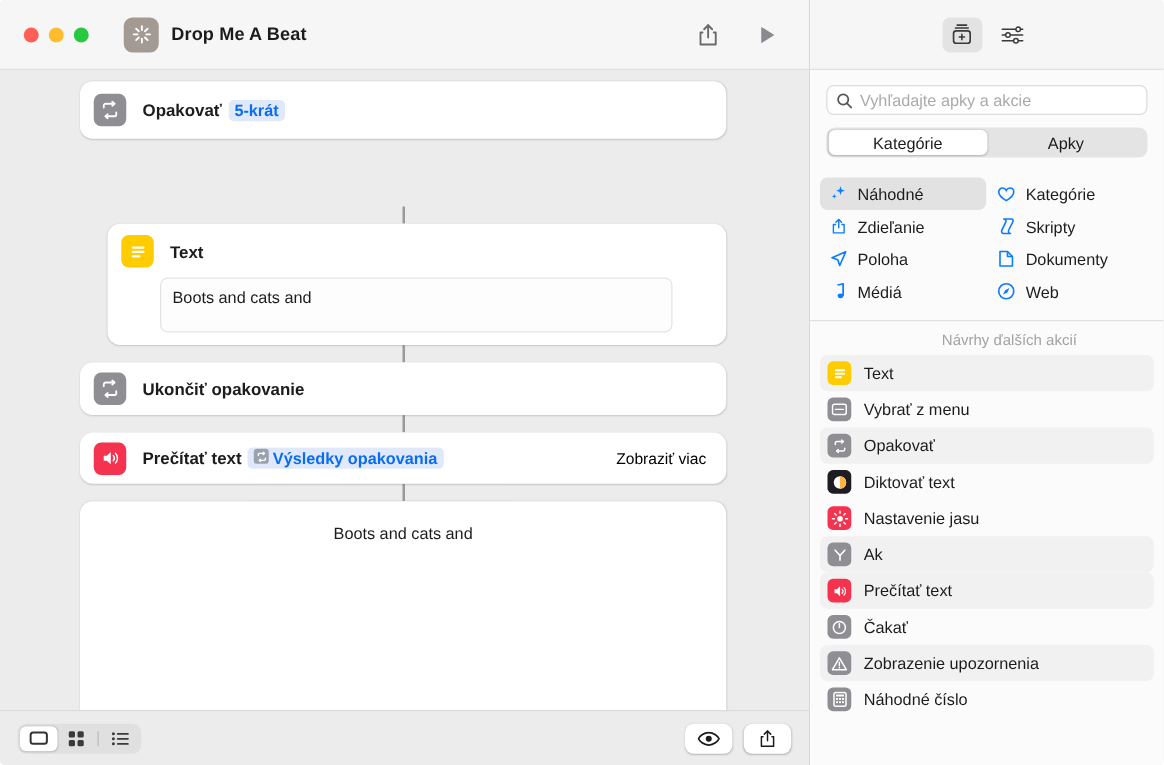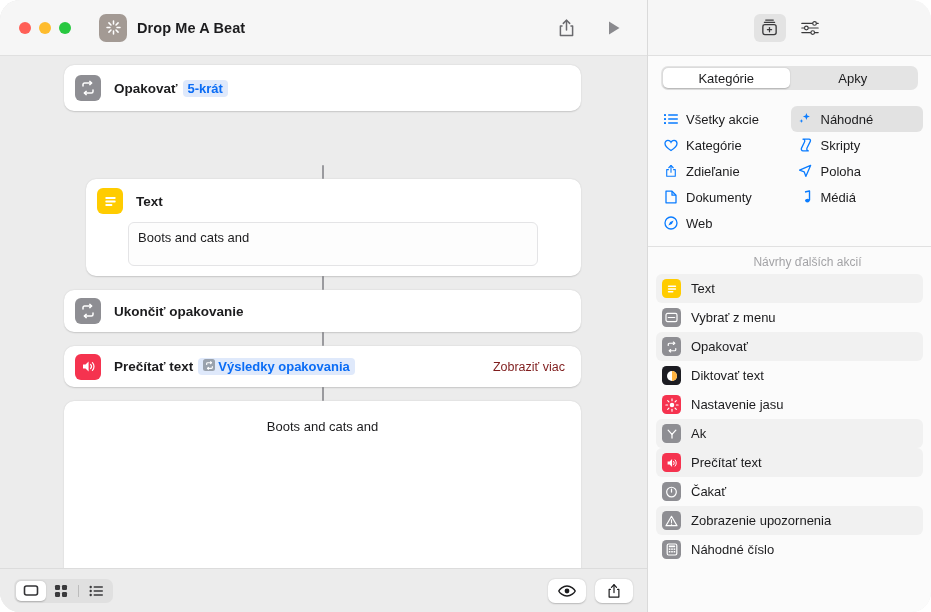--- a/index.html
+++ b/index.html
@@ -8,21 +8,21 @@
     font-family: "Liberation Sans", sans-serif;
     background: #ffffff;
     overflow: hidden;
     -webkit-font-smoothing: antialiased;
   }
   .window {
     position: relative;
     width: 931px; height: 612px;
     display: flex;
     background: #eeeeee;
-    border-radius: 20px;
+    border-radius: 4px;
     overflow: hidden;
   }
 
   
   .left-pane {
     position: relative;
     width: 647px; height: 612px;
     background: #ececec;
     display: flex; flex-direction: column;
   }
@@ -115,21 +115,21 @@
     border-radius: 2.5px;
     background: #9aa2ad;
     margin-right: 3px;
     display: inline-flex; align-items: center; justify-content: center;
     flex: 0 0 12px;
   }
   .show-more {
     margin-left: auto;
     margin-right: 16px;
     font-size: 12.5px;
-    color: #7f1d1d;
+    color: #000000;
     white-space: nowrap;
   }
   .text-field {
     position: absolute;
     background: #fdfdfd;
     border: 1px solid #e4e4e6;
     border-radius: 6px;
     font-size: 13px;
     color: #1c1c1e;
     padding: 7px 9px;
@@ -500,82 +500,76 @@
             <line x1="2" y1="9" x2="20" y2="9"></line>
             <line x1="2" y1="14" x2="20" y2="14"></line>
             <circle cx="16" cy="4" r="2" fill="#ffffff"></circle>
             <circle cx="7" cy="9" r="2" fill="#ffffff"></circle>
             <circle cx="14" cy="14" r="2" fill="#ffffff"></circle>
           </g>
         </svg>
       </div>
     </div>
 
+    <div class="rp-search-wrap">
+      <div class="search-box">
+        <svg width="13" height="13" viewBox="0 0 14 14">
+          <circle cx="6" cy="6" r="4.4" fill="none" stroke="#555558" stroke-width="1.5"></circle>
+          <line x1="9.3" y1="9.3" x2="13" y2="13" stroke="#555558" stroke-width="1.5" stroke-linecap="round"></line>
+        </svg>
+        <span class="search-ph">Vyhľadajte apky a akcie</span>
+      </div>
+    </div>
 
     <div class="seg2-wrap">
       <div class="seg2">
         <div class="active">Kategórie</div>
         <div>Apky</div>
       </div>
     </div>
 
     <div class="cat-grid">
-      <div class="cat-item">
-        <span class="cat-ico">
-          <svg width="14" height="12" viewBox="0 0 14 12">
-            <g fill="#0a7cff">
-              <rect x="0" y="1" width="2" height="2" rx="0.6"></rect>
-                <rect x="4" y="1.3" width="10" height="1.5" rx="0.7"></rect>
-              <rect x="0" y="5" width="2" height="2" rx="0.6"></rect>
-                <rect x="4" y="5.3" width="10" height="1.5" rx="0.7"></rect>
-              <rect x="0" y="9" width="2" height="2" rx="0.6"></rect>
-                <rect x="4" y="9.3" width="10" height="1.5" rx="0.7"></rect>
-            </g>
-          </svg>
-        </span>
-        <span>Všetky akcie</span>
-      </div>
       <div class="cat-item sel">
         <span class="cat-ico">
           <svg width="14" height="14" viewBox="0 0 14 14">
             <g fill="#0a7cff">
               <path d="M8.4 1 L9.3 3.6 L11.9 4.5 L9.3 5.4 L8.4 8 L7.5 5.4 L4.9 4.5 L7.5 3.6 Z"></path>
               <path d="M3.4 7 L3.9 8.5 L5.4 9 L3.9 9.5 L3.4 11 L2.9 9.5 L1.4 9 L2.9 8.5 Z"></path>
             </g>
           </svg>
         </span>
         <span>Náhodné</span>
       </div>
       <div class="cat-item">
         <span class="cat-ico">
           <svg width="14" height="13" viewBox="0 0 14 13">
             <path d="M7 11.5 C7 11.5 1 8 1 4.6 C1 2.6 2.4 1.4 4 1.4 C5.3 1.4 6.5 2.3 7 3.3 C7.5 2.3 8.7 1.4 10 1.4 C11.6 1.4 13 2.6 13 4.6 C13 8 7 11.5 7 11.5 Z" fill="none" stroke="#0a7cff" stroke-width="1.3"></path>
           </svg>
         </span>
         <span>Kategórie</span>
-      </div>
-      <div class="cat-item">
-        <span class="cat-ico">
-          <svg width="13" height="14" viewBox="0 0 13 14">
-            <path d="M4 1.2 L10 1.2 C11.3 1.2 11.8 2.4 11.3 3.4 L8 10 C7.4 11.2 8 12.8 9.4 12.8 L4 12.8 C2.5 12.8 1.9 11.3 2.5 10.1 L5.6 3.7 C6.2 2.5 5.4 1.2 4 1.2 Z" fill="none" stroke="#0a7cff" stroke-width="1.3" stroke-linejoin="round"></path>
-          </svg>
-        </span>
-        <span>Skripty</span>
       </div>
       <div class="cat-item">
         <span class="cat-ico">
           <svg width="12" height="14" viewBox="0 0 14 16">
             <g fill="none" stroke="#0a7cff" stroke-width="1.3" stroke-linecap="round" stroke-linejoin="round">
               <path d="M7 1.6 L7 9.5"></path>
               <path d="M4.4 4.2 L7 1.6 L9.6 4.2"></path>
               <path d="M4 6.4 L2 6.4 L2 14.2 L12 14.2 L12 6.4 L10 6.4"></path>
             </g>
           </svg>
         </span>
         <span>Zdieľanie</span>
+      </div>
+      <div class="cat-item">
+        <span class="cat-ico">
+          <svg width="13" height="14" viewBox="0 0 13 14">
+            <path d="M4 1.2 L10 1.2 C11.3 1.2 11.8 2.4 11.3 3.4 L8 10 C7.4 11.2 8 12.8 9.4 12.8 L4 12.8 C2.5 12.8 1.9 11.3 2.5 10.1 L5.6 3.7 C6.2 2.5 5.4 1.2 4 1.2 Z" fill="none" stroke="#0a7cff" stroke-width="1.3" stroke-linejoin="round"></path>
+          </svg>
+        </span>
+        <span>Skripty</span>
       </div>
       <div class="cat-item">
         <span class="cat-ico">
           <svg width="14" height="14" viewBox="0 0 14 14">
             <path d="M12.6 1.4 L1.6 6.2 L6.2 7.8 L7.8 12.4 Z" fill="none" stroke="#0a7cff" stroke-width="1.3" stroke-linejoin="round"></path>
           </svg>
         </span>
         <span>Poloha</span>
       </div>
       <div class="cat-item">

